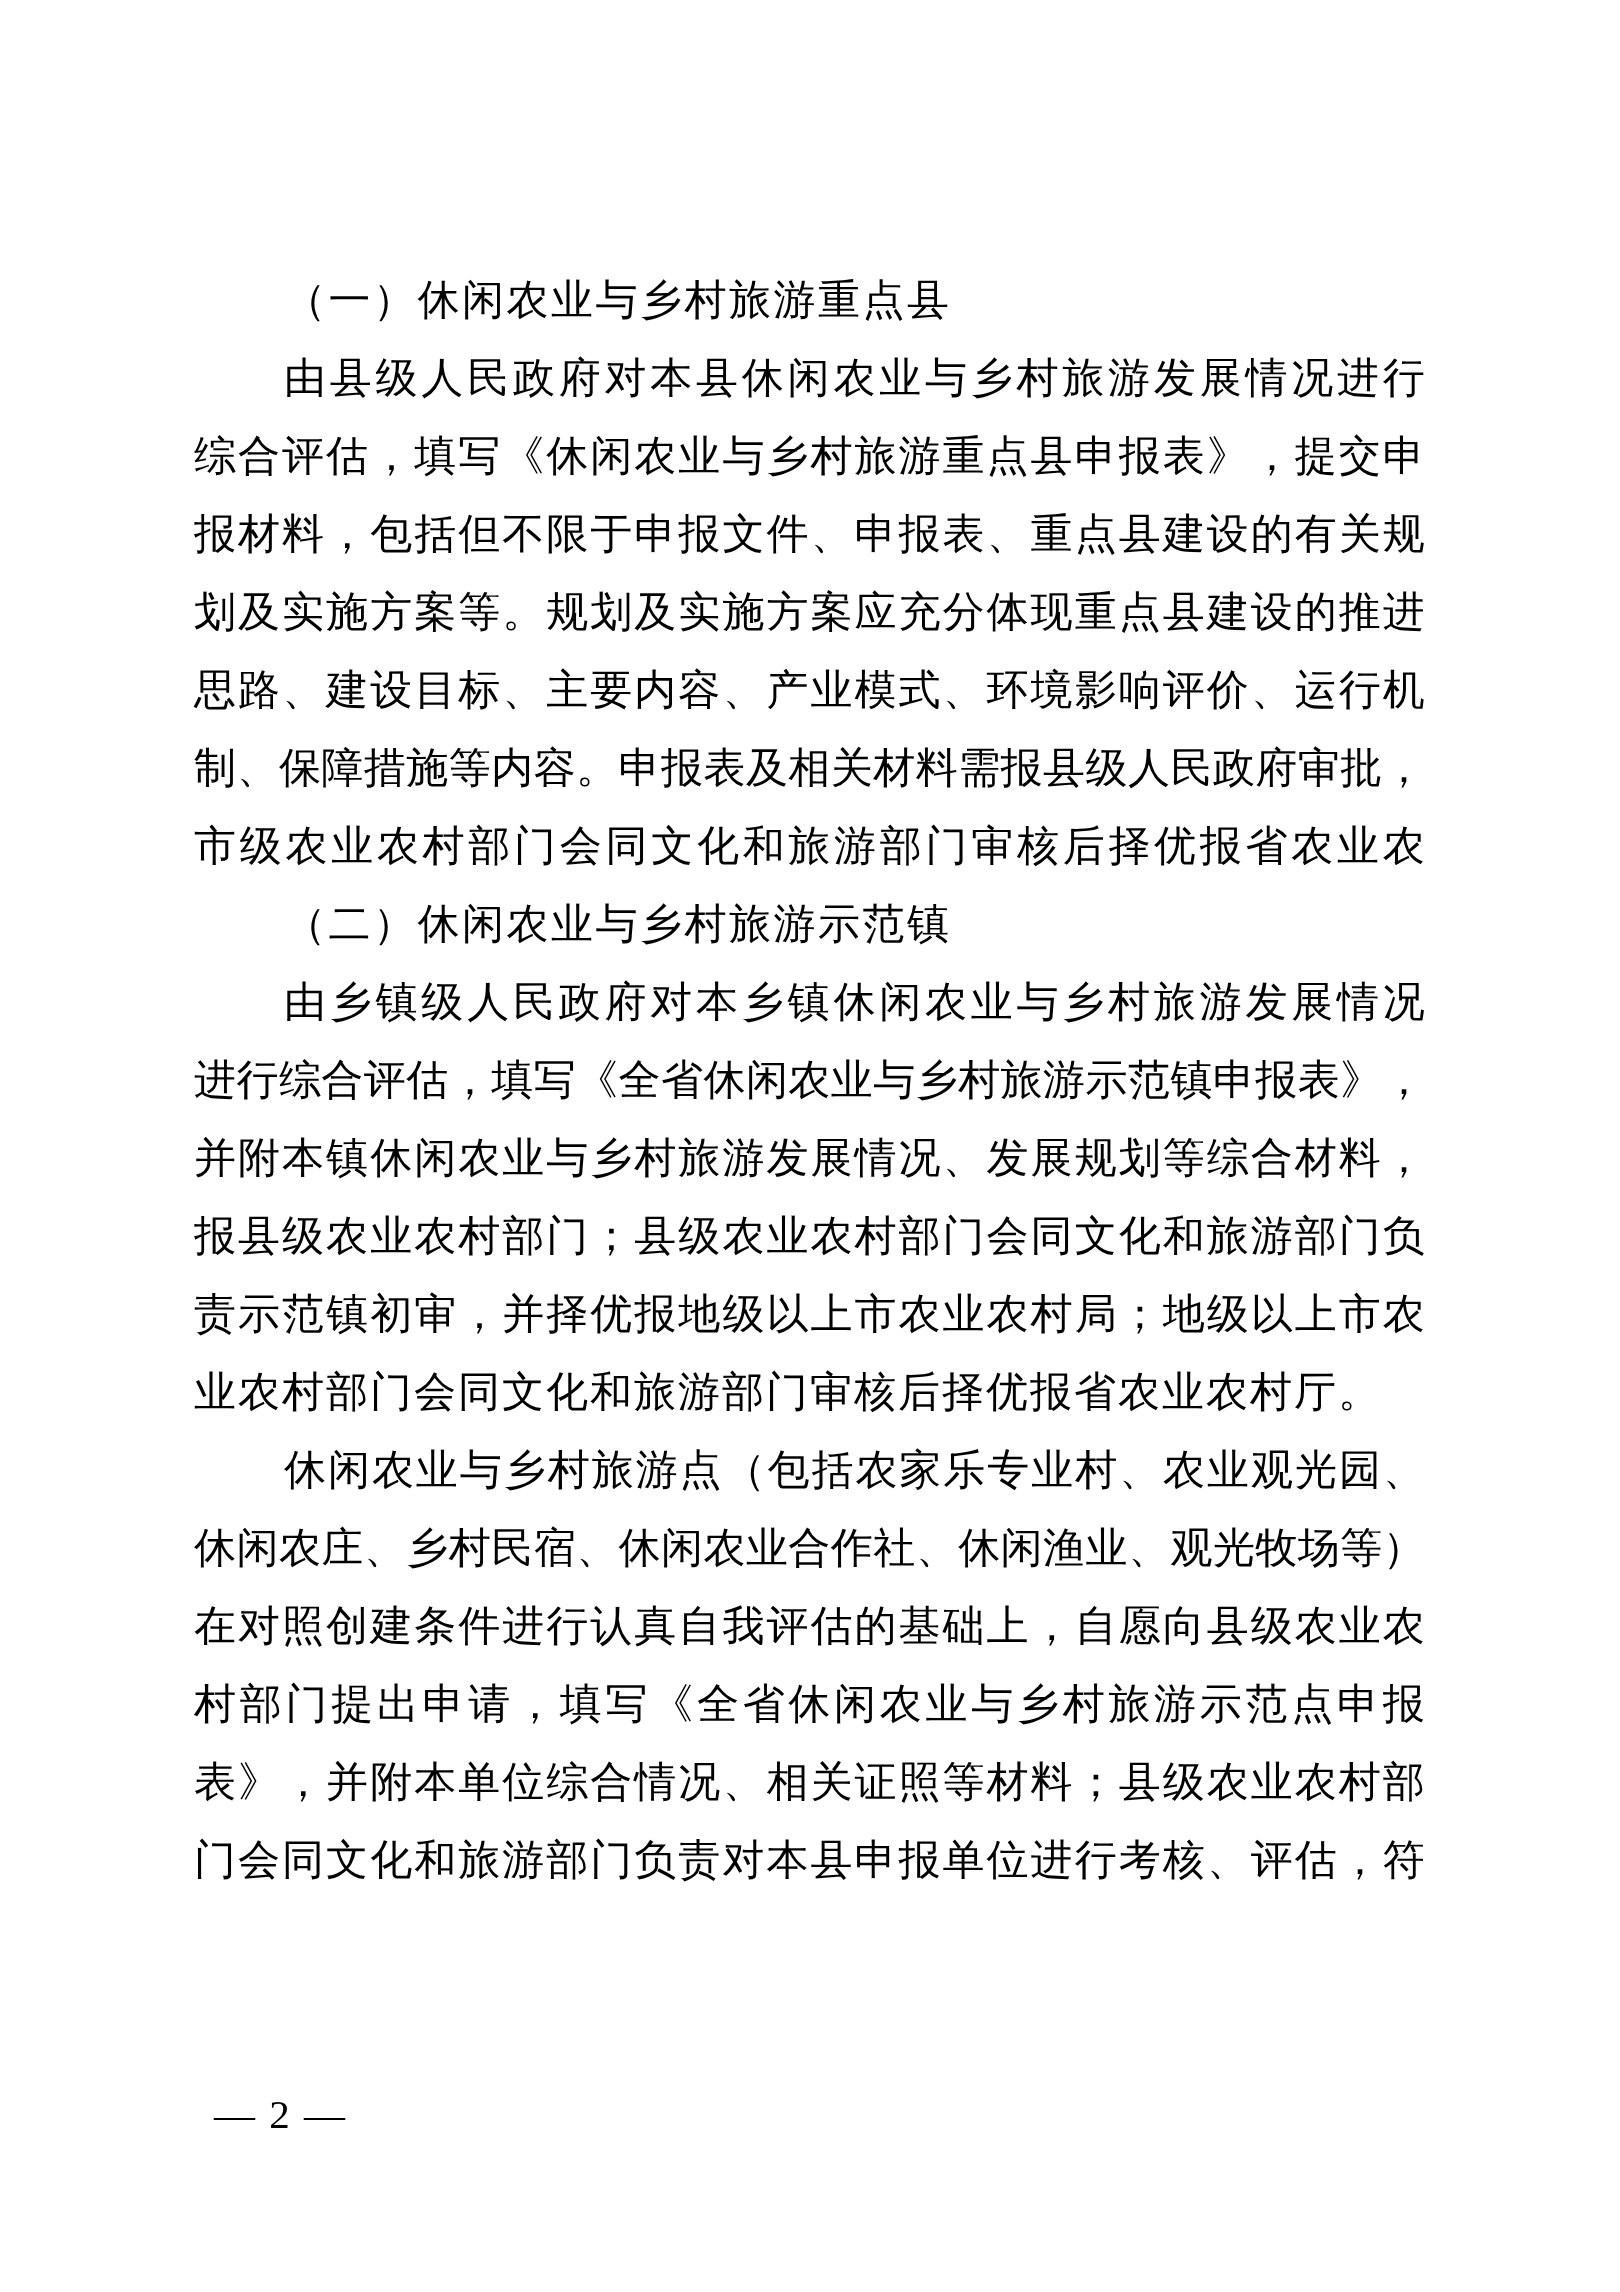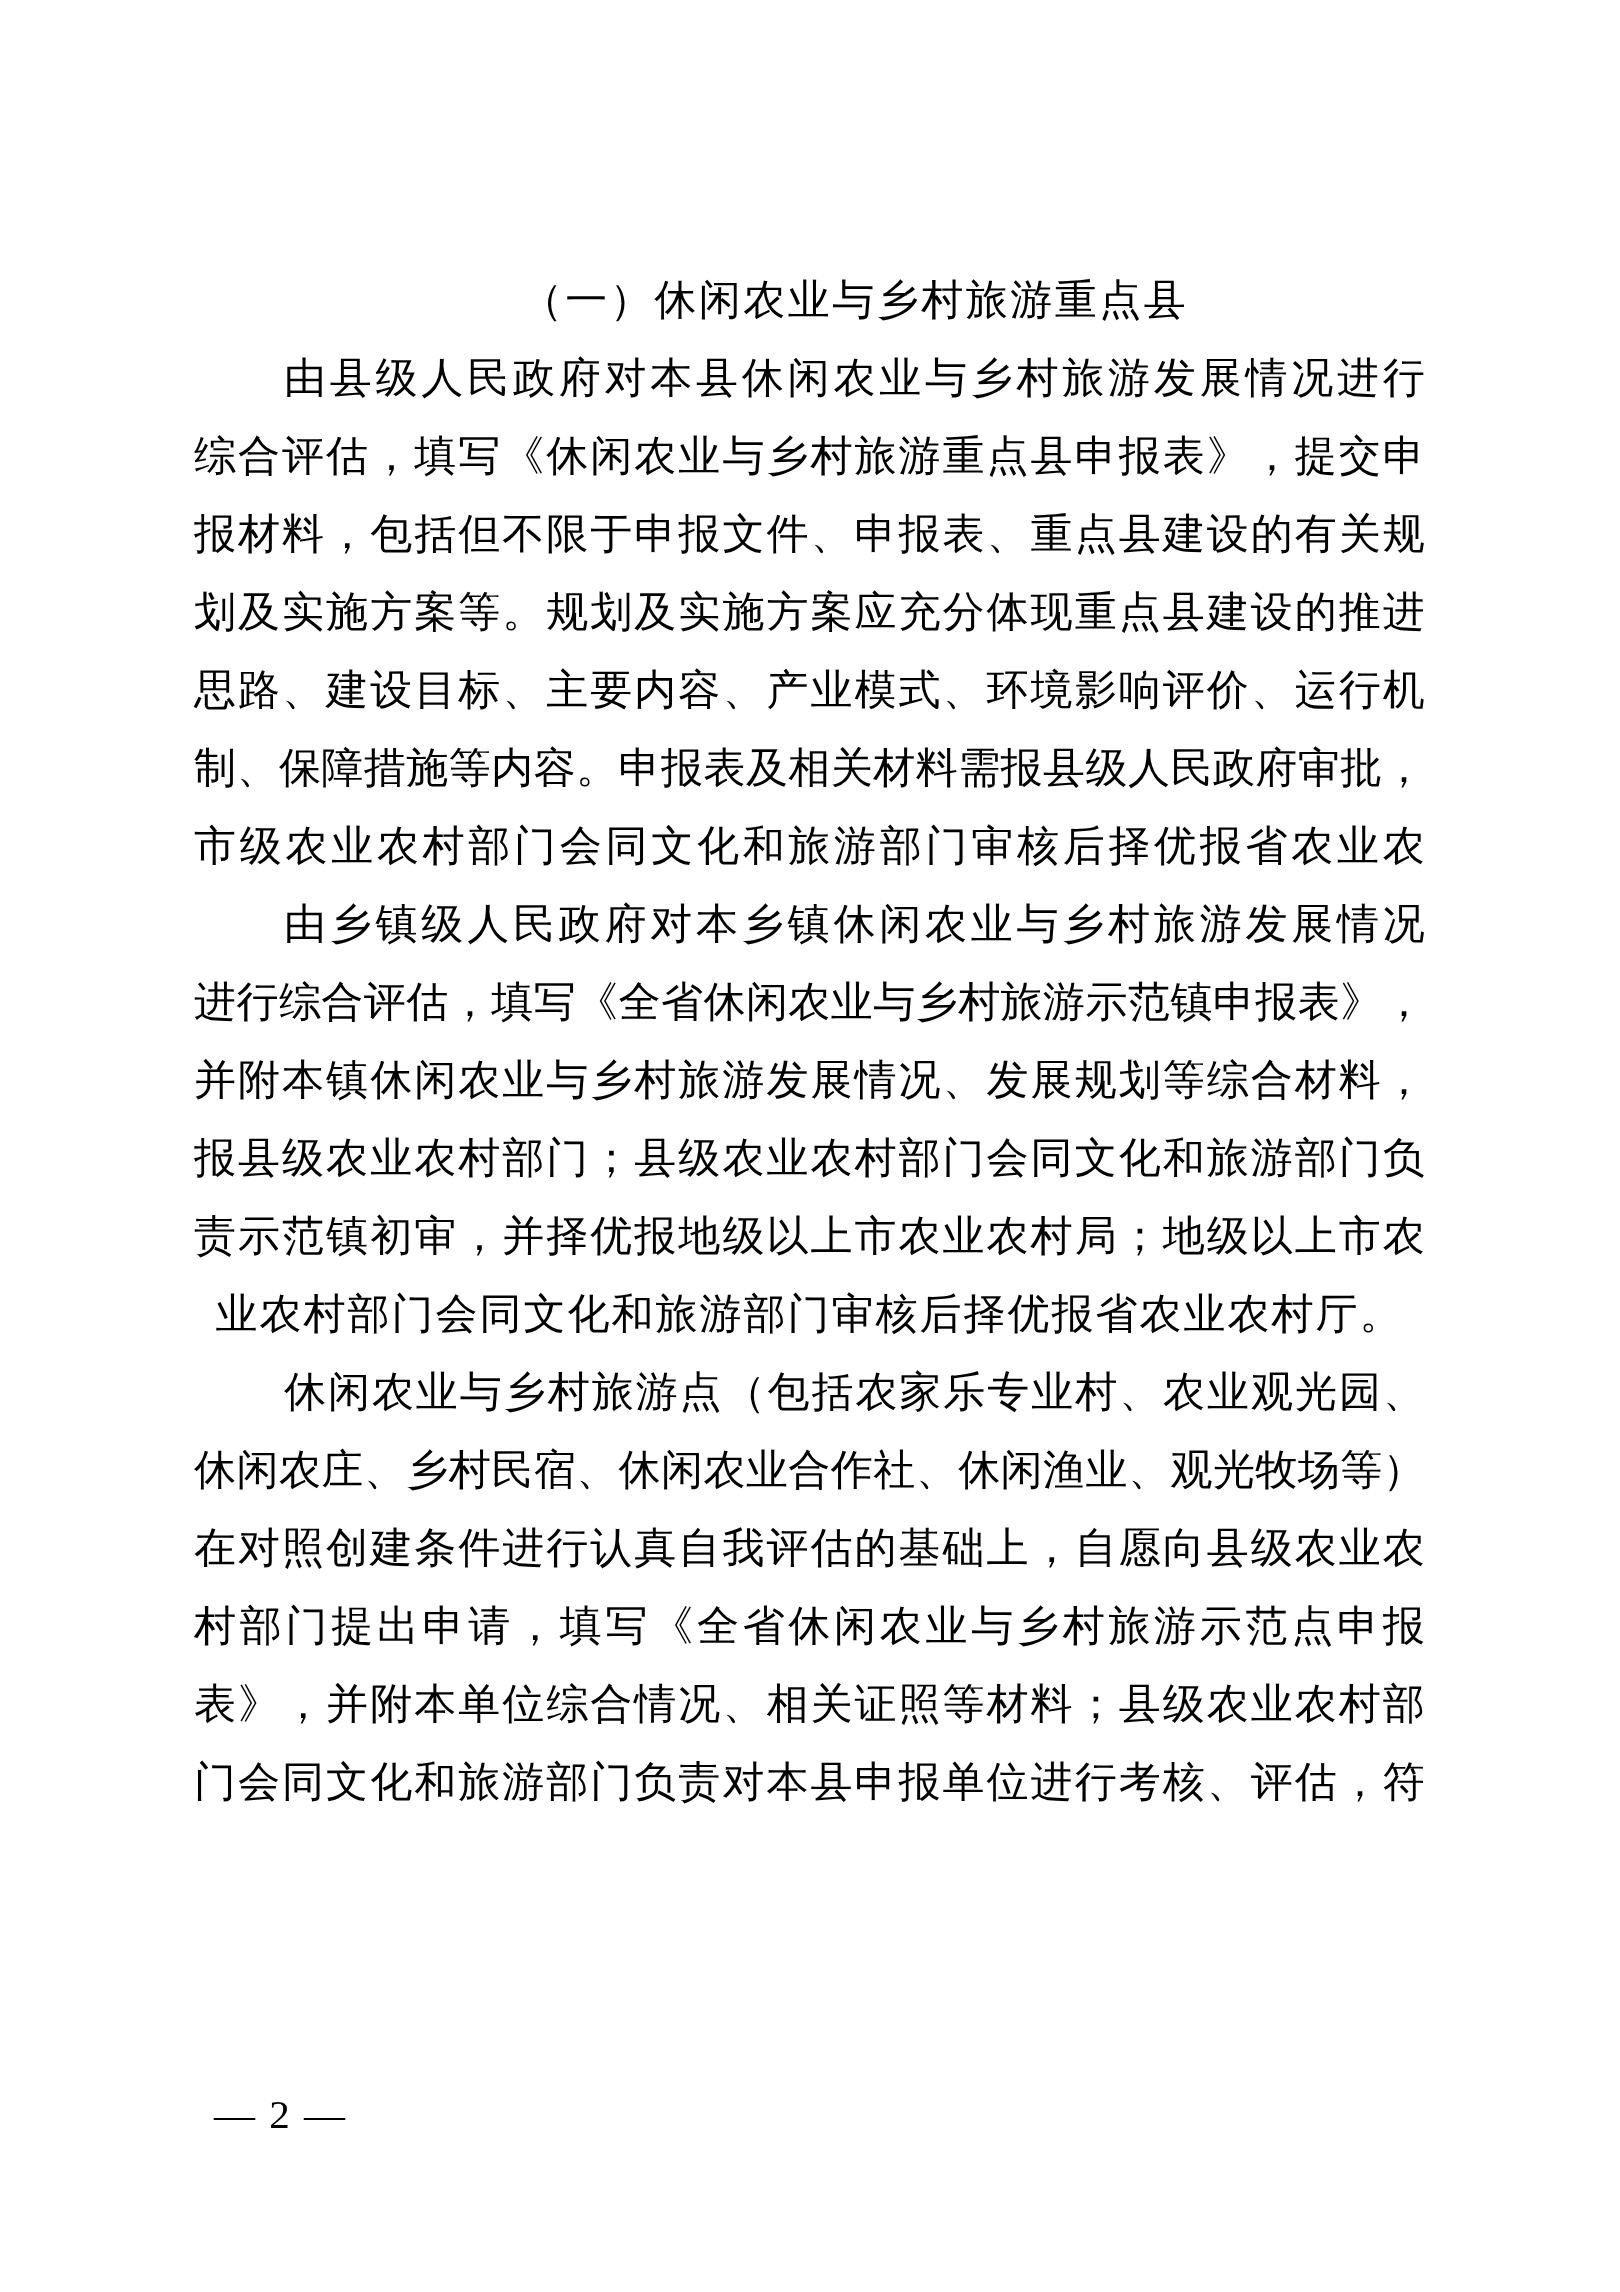--- a/index.html
+++ b/index.html
@@ -20,21 +20,20 @@
     left: 0; top: 0;
     width: 1620px;
     height: 2293px;
     background: #ffffff;
   }
   .doc-body {
     position: absolute;
     left: 194px;
     top: 261px;
     width: 1231px;
-    text-align: center;
   }
   .line {
     height: 78px;
     font-size: 42px;
     color: #000000;
   }
   
   .plain {
     line-height: 78px;
     letter-spacing: 2px;
@@ -281,20 +280,21 @@
           <span>优</span>
           <span>报</span>
           <span>省</span>
           <span>农</span>
           <span>业</span>
           <span>农</span>
         </div>
     </div>
 
     <div>
+      <div class="line heading indent">（二）休闲农业与乡村旅游示范镇</div>
       <div class="line just indent">
           <span>由</span>
           <span>乡</span>
           <span>镇</span>
           <span>级</span>
           <span>人</span>
           <span>民</span>
           <span>政</span>
           <span>府</span>
           <span>对</span>

